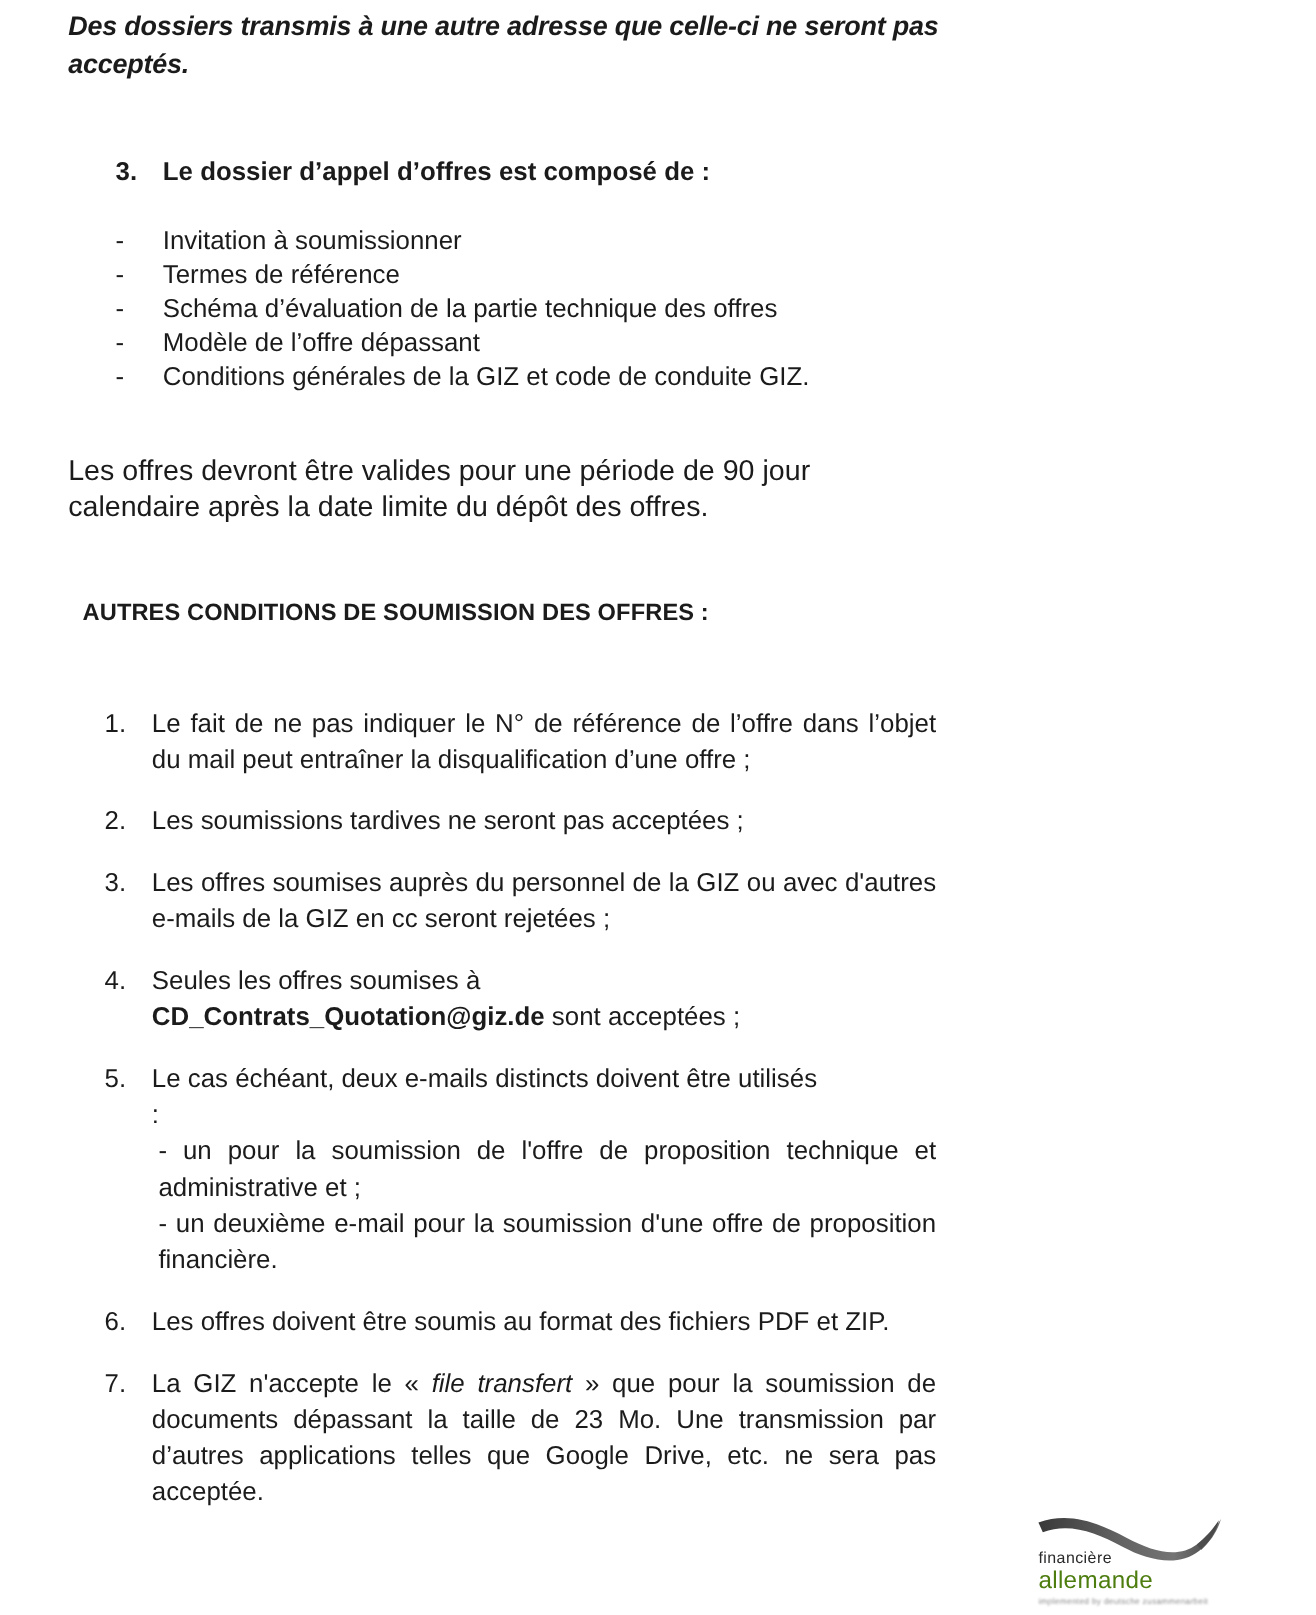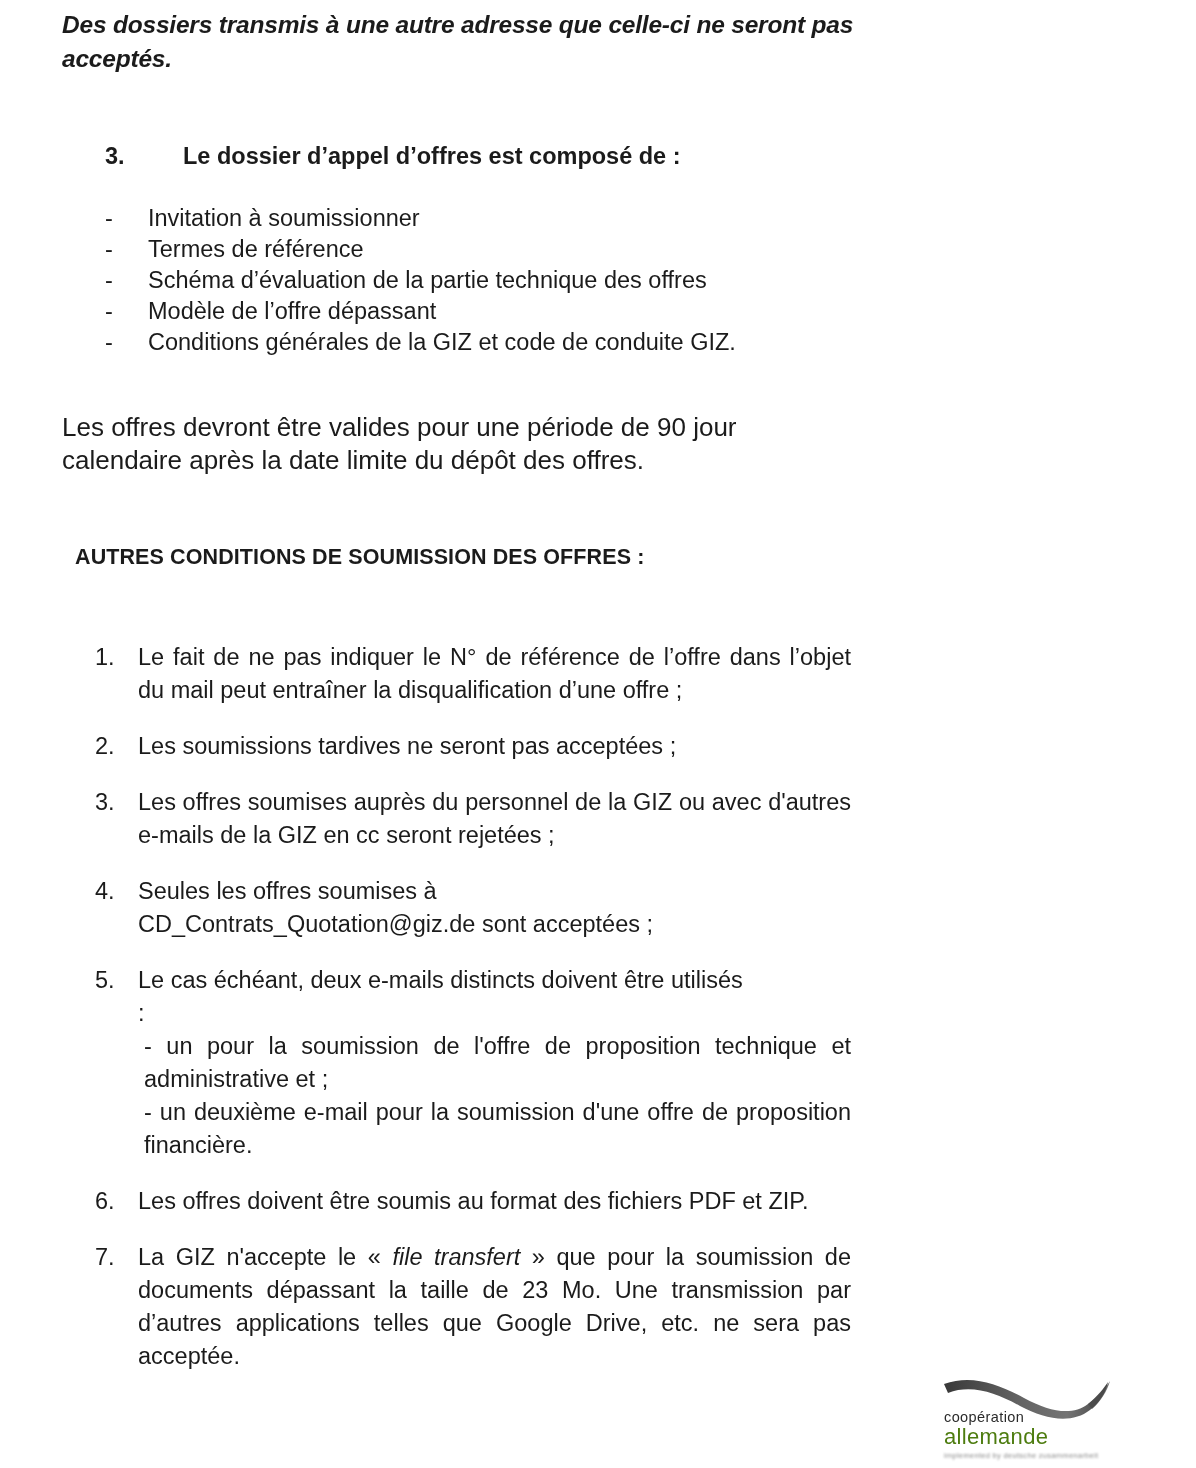--- a/index.html
+++ b/index.html
@@ -43,21 +43,21 @@
     width: 760px;
     display: flex;
     font-weight: bold;
     font-size: 23.5px;
     line-height: 32px;
   }
   .head-item .marker {
     width: 43px;
     flex: 0 0 43px;
   }
-  .head-item .body { flex: 1 1 auto; margin-left: 35px; }
+  .head-item .body { flex: 1 1 auto; }
 
   
   .dash-list {
     position: absolute;
     left: 105px;
     top: 203px;
     width: 780px;
     font-size: 23.5px;
     line-height: 31px;
   }
@@ -109,21 +109,21 @@
   .ord-item .marker {
     width: 43px;
     flex: 0 0 43px;
   }
   .ord-item .body {
     flex: 1 1 auto;
     text-align: justify;
     text-justify: inter-word;
   }
   .ord-item .body.left { text-align: left; }
-  .ord-item .body b { font-weight: normal; }
+  .ord-item .body b { font-weight: bold; }
   .ord-item .body i { font-style: italic; }
   .sub-line {
     display: block;
     padding-left: 6px;
     text-align: justify;
     text-justify: inter-word;
   }
 
   
   .logo {
@@ -257,19 +257,19 @@
           <stop offset="0.45" stop-color="#5a5a5a"></stop>
           <stop offset="0.75" stop-color="#6d6d6d"></stop>
           <stop offset="1" stop-color="#3a3a3a"></stop>
         </linearGradient>
       </defs>
       <path d="M6,16 C34,6 60,16 86,30 C112,44 134,48 150,36 C160,28 166,20 170,14
                C168,24 162,34 152,42 C134,56 108,52 82,38 C58,25 34,16 10,25 Z" fill="url(#sw)" opacity="0.95"></path>
       <path d="M150,36 C160,29 167,21 172,13 C169,23 163,33 154,41 Z" fill="#4a4a4a" opacity="0.8"></path>
     </svg>
     <div class="logo-text">
-      <div class="logo-line1">coopération</div>
+      <div class="logo-line1">financière</div>
       <div class="logo-line2">allemande</div>
       <div class="logo-tag">implemented by deutsche zusammenarbeit</div>
     </div>
   </div>
 
 </div>
 
 </body></html>

